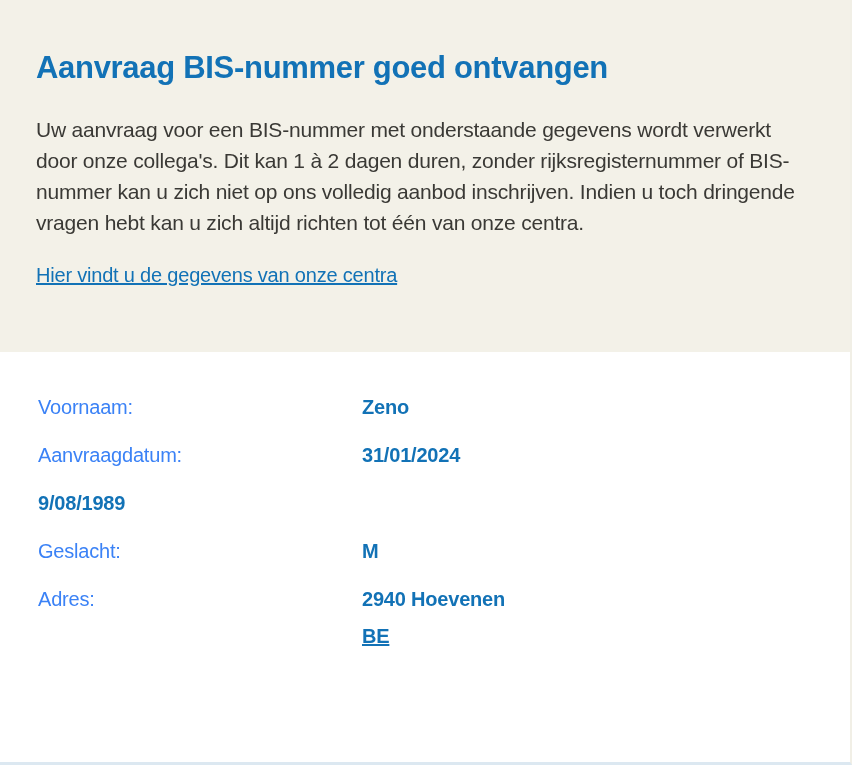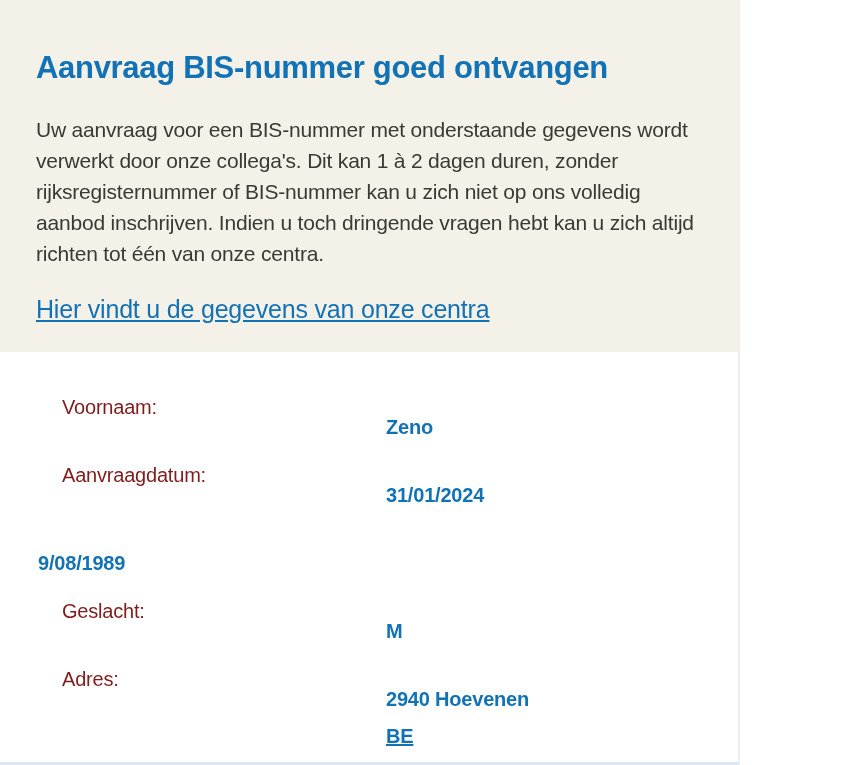--- a/index.html
+++ b/index.html
@@ -3,21 +3,21 @@
 <meta charset="utf-8">
 <style>
   html, body {
     margin: 0;
     padding: 0;
     background: #ffffff;
     font-family: "Liberation Sans", "DejaVu Sans", sans-serif;
   }
   .page {
     position: relative;
-    width: 740px;
+    width: 852px;
     height: 765px;
     box-sizing: border-box;
     background: #ffffff;
     border-bottom: 3px solid #dce8f1;
     border-right: 2px solid #f1efe6;
     overflow: hidden;
   }
   
   .intro-panel {
     box-sizing: border-box;
@@ -36,21 +36,21 @@
   .intro-body {
     margin: 8px 0 26px 0;
     max-width: 778px;
     font-size: 21px;
     line-height: 31px;
     letter-spacing: -0.2px;
     color: #3a3935;
   }
   .centra-link {
     display: inline-block;
-    font-size: 25px;
+    font-size: 20px;
     letter-spacing: -0.2px;
     color: #1272b6;
     text-decoration: underline;
     cursor: pointer;
   }
   
   .details-panel {
     box-sizing: border-box;
     padding: 45px 36px 0 38px;
     background: #ffffff;
@@ -59,28 +59,26 @@
     display: flex;
     align-items: flex-start;
     margin-bottom: 27px;
     font-size: 20px;
     line-height: 21px;
     letter-spacing: -0.2px;
   }
   .detail-label {
     width: 324px;
     flex-shrink: 0;
-    color: #7f1d1d;
+    color: #3b82f6;
     font-weight: normal;
-    margin-left: 24px;
   }
   .detail-value {
     color: #1272b6;
     font-weight: bold;
-    margin-top: 20px;
   }
   .address-line + .address-line {
     margin-top: 16px;
     text-decoration: underline;
   }
 </style>
 </head>
 <body>
 
 <div class="page">

